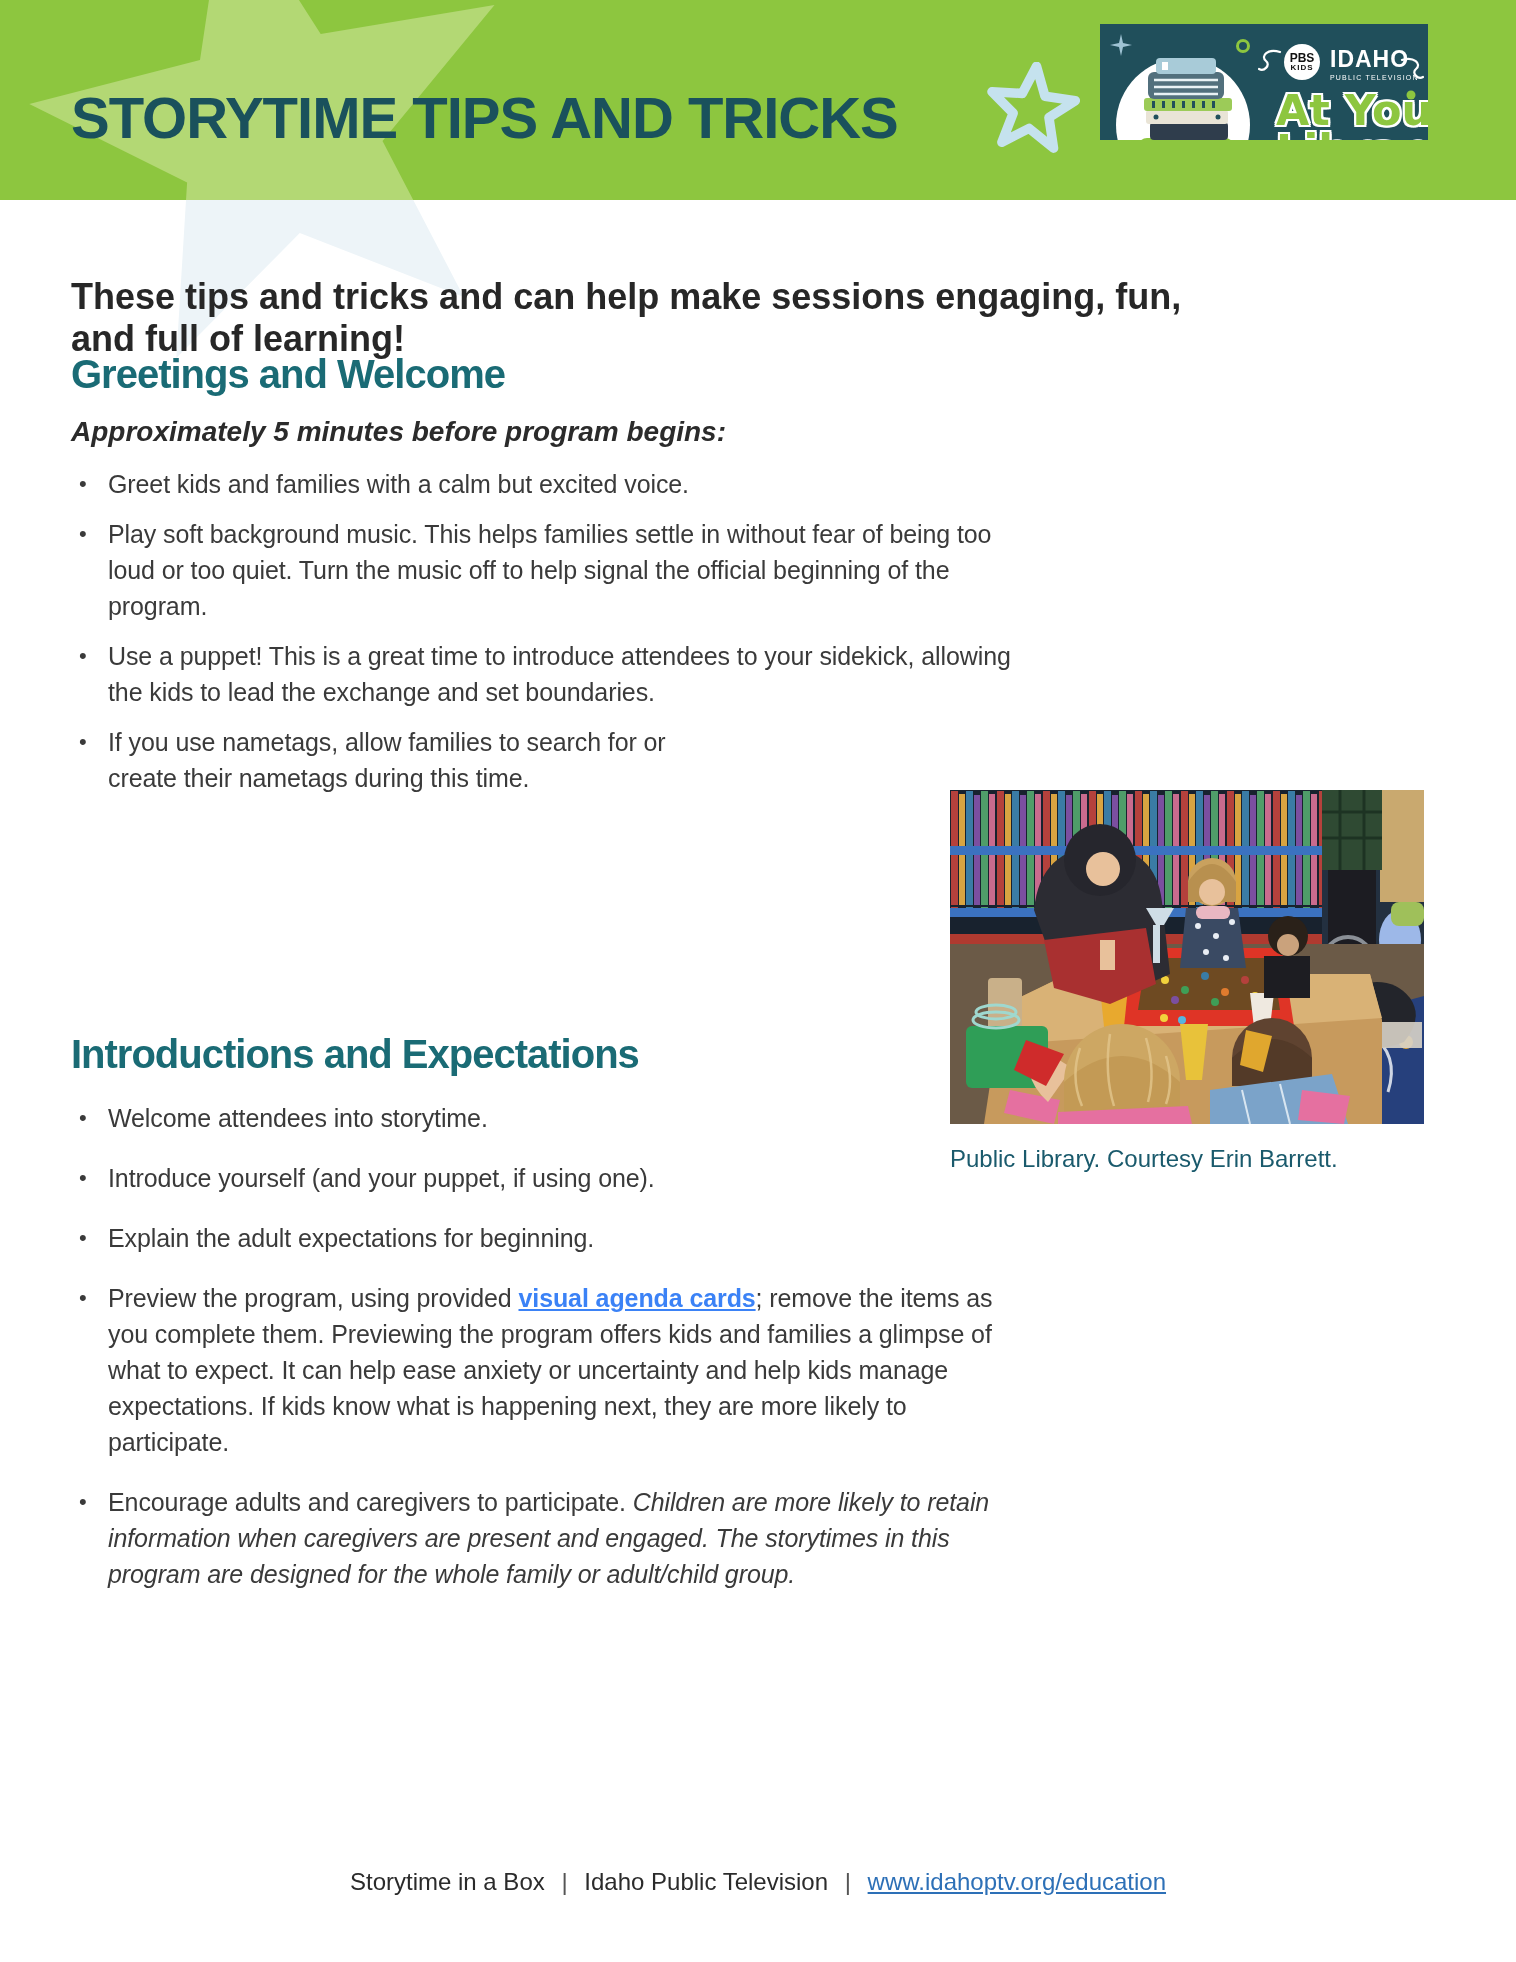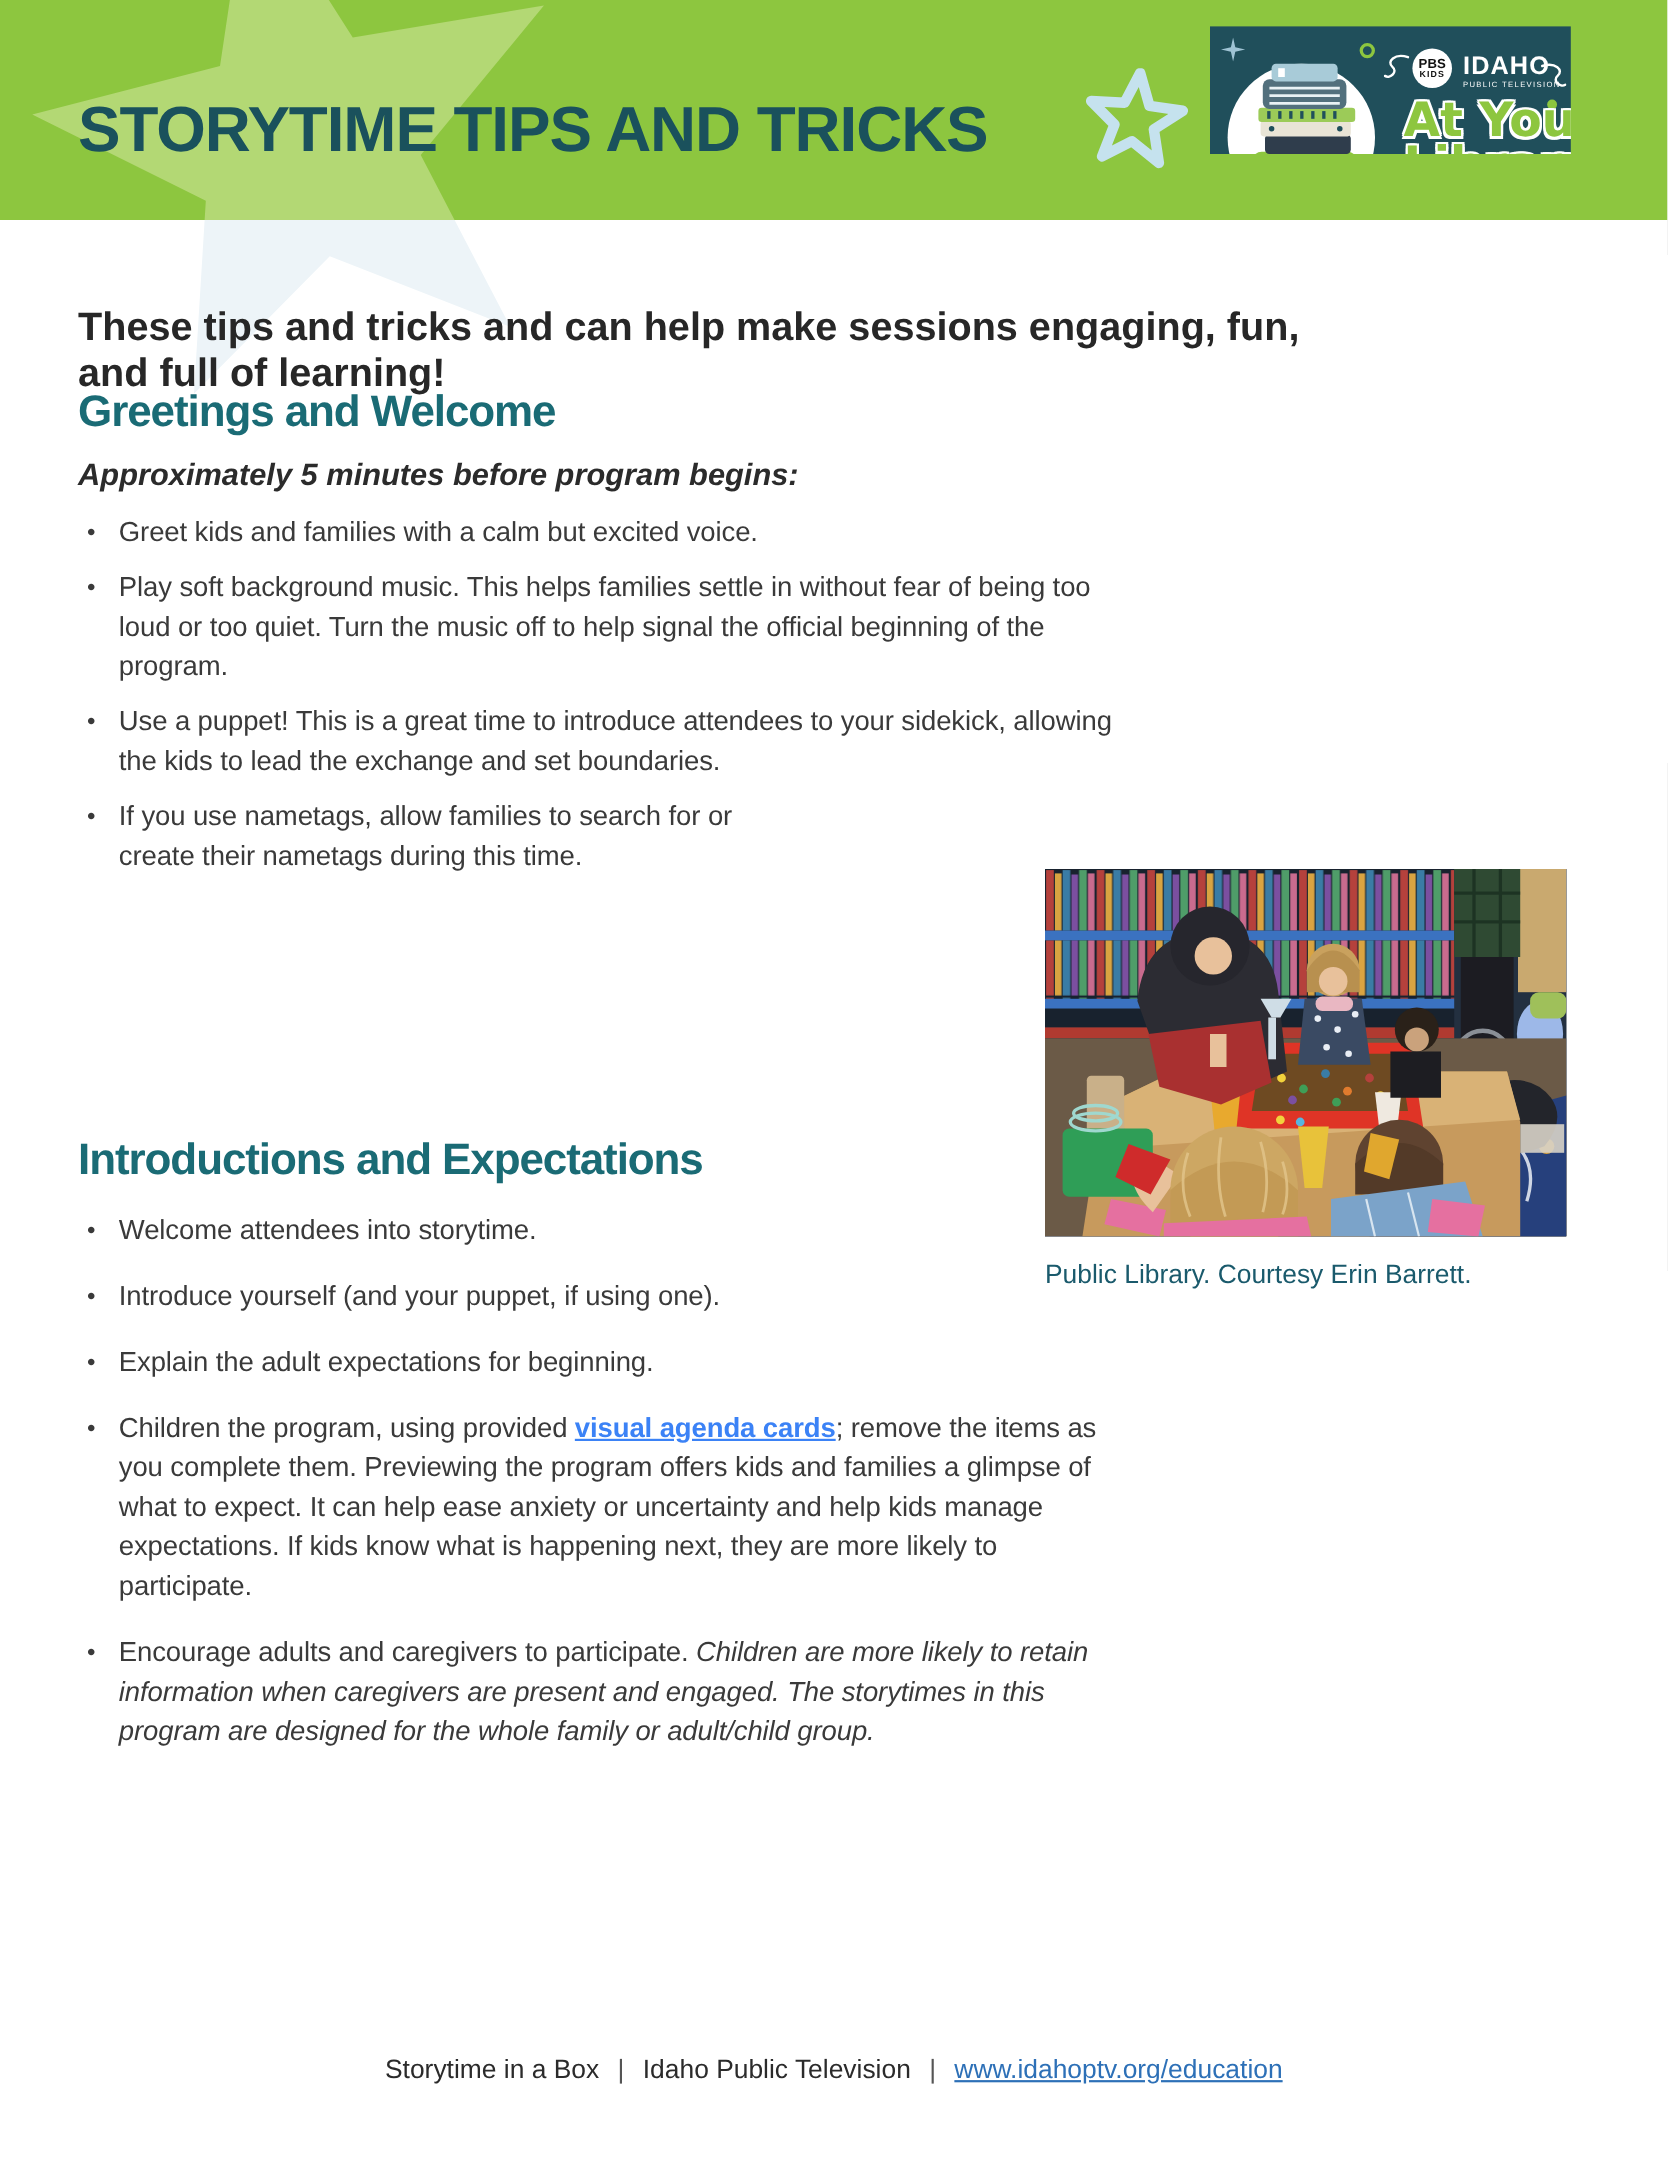--- a/index.html
+++ b/index.html
@@ -332,21 +332,21 @@
     <li>
       <span class="mark">•</span>
       <span>Introduce yourself (and your puppet, if using one).</span>
     </li>
     <li>
       <span class="mark">•</span>
       <span>Explain the adult expectations for beginning.</span>
     </li>
     <li>
       <span class="mark">•</span>
-      <span>Children the program, using provided </span><a class="inline-link" href="#">visual agenda cards</a><span>; remove the items as you complete them. Previewing the program offers kids and families a glimpse of what to expect. It can help ease anxiety or uncertainty and help kids manage expectations. If kids know what is happening next, they are more likely to participate.</span>
+      <span>Preview the program, using provided </span><a class="inline-link" href="#">visual agenda cards</a><span>; remove the items as you complete them. Previewing the program offers kids and families a glimpse of what to expect. It can help ease anxiety or uncertainty and help kids manage expectations. If kids know what is happening next, they are more likely to participate.</span>
     </li>
     <li>
       <span class="mark">•</span>
       <span>Encourage adults and caregivers to participate. </span><span class="it">Children are more likely to retain information when caregivers are present and engaged. The storytimes in this program are designed for the whole family or adult/child group.</span>
     </li>
   </ul>
 
   <div class="footer">
     <span>Storytime in a Box</span>
     <span class="sep">|</span>

